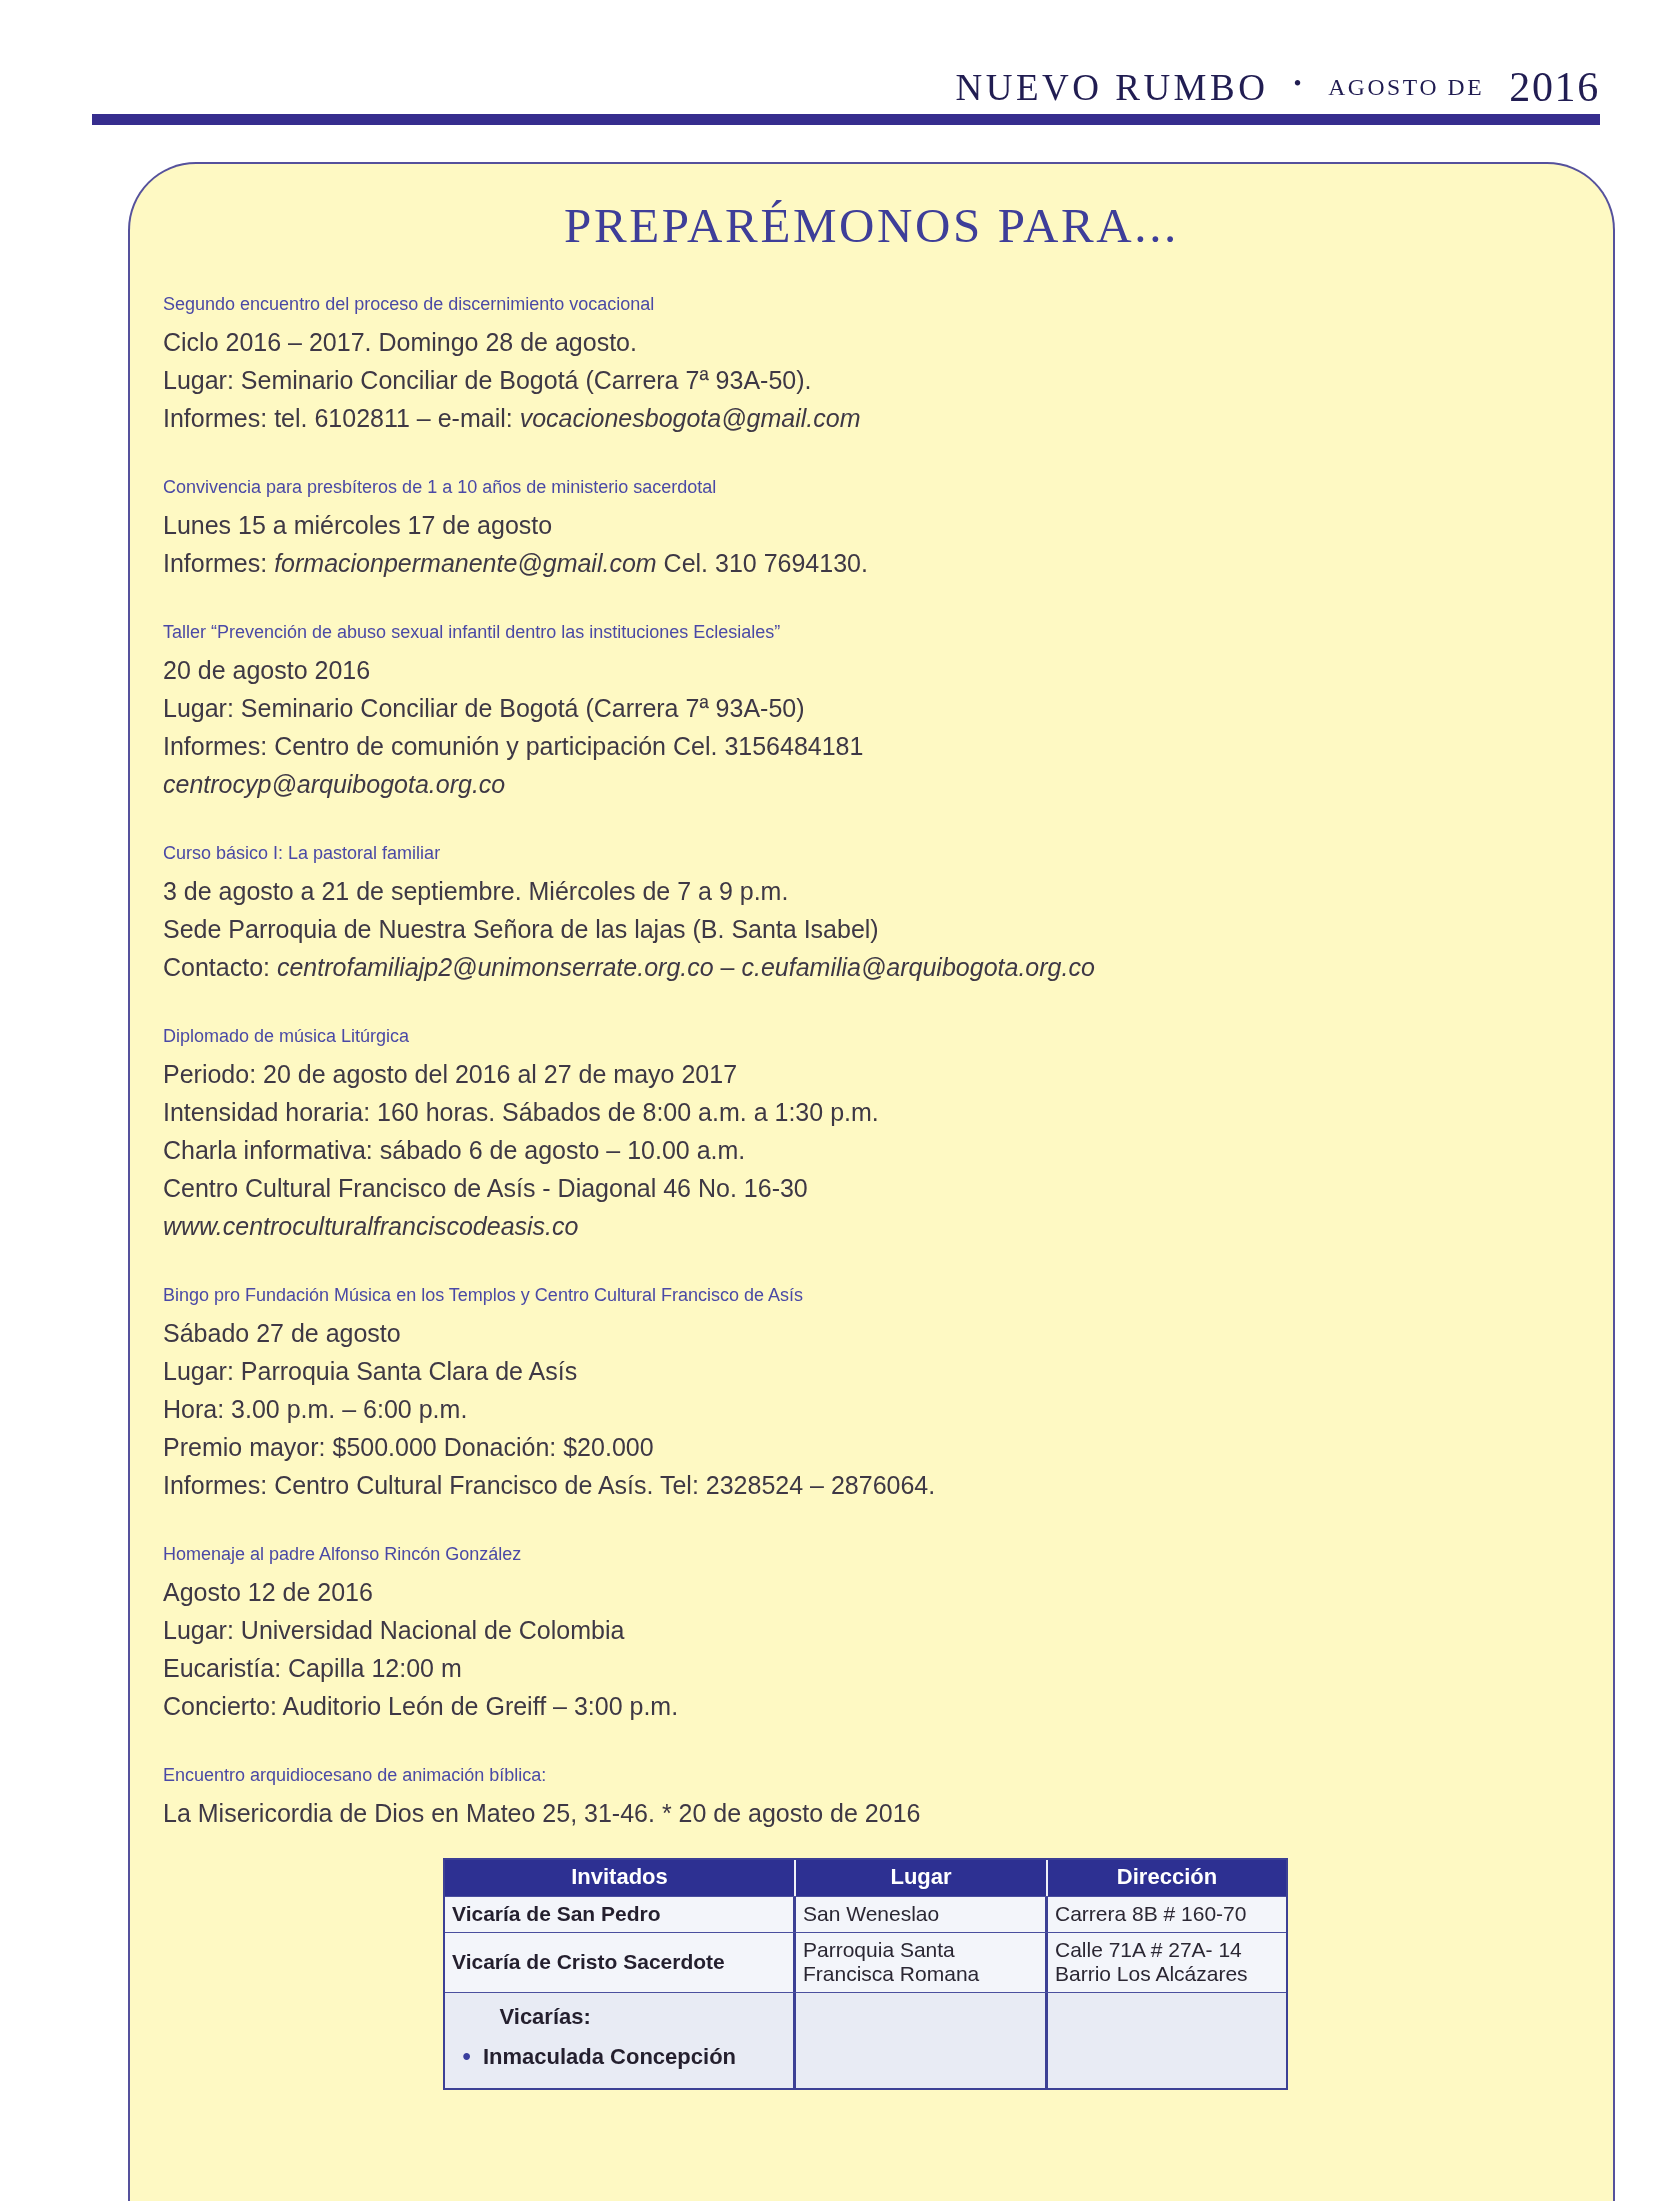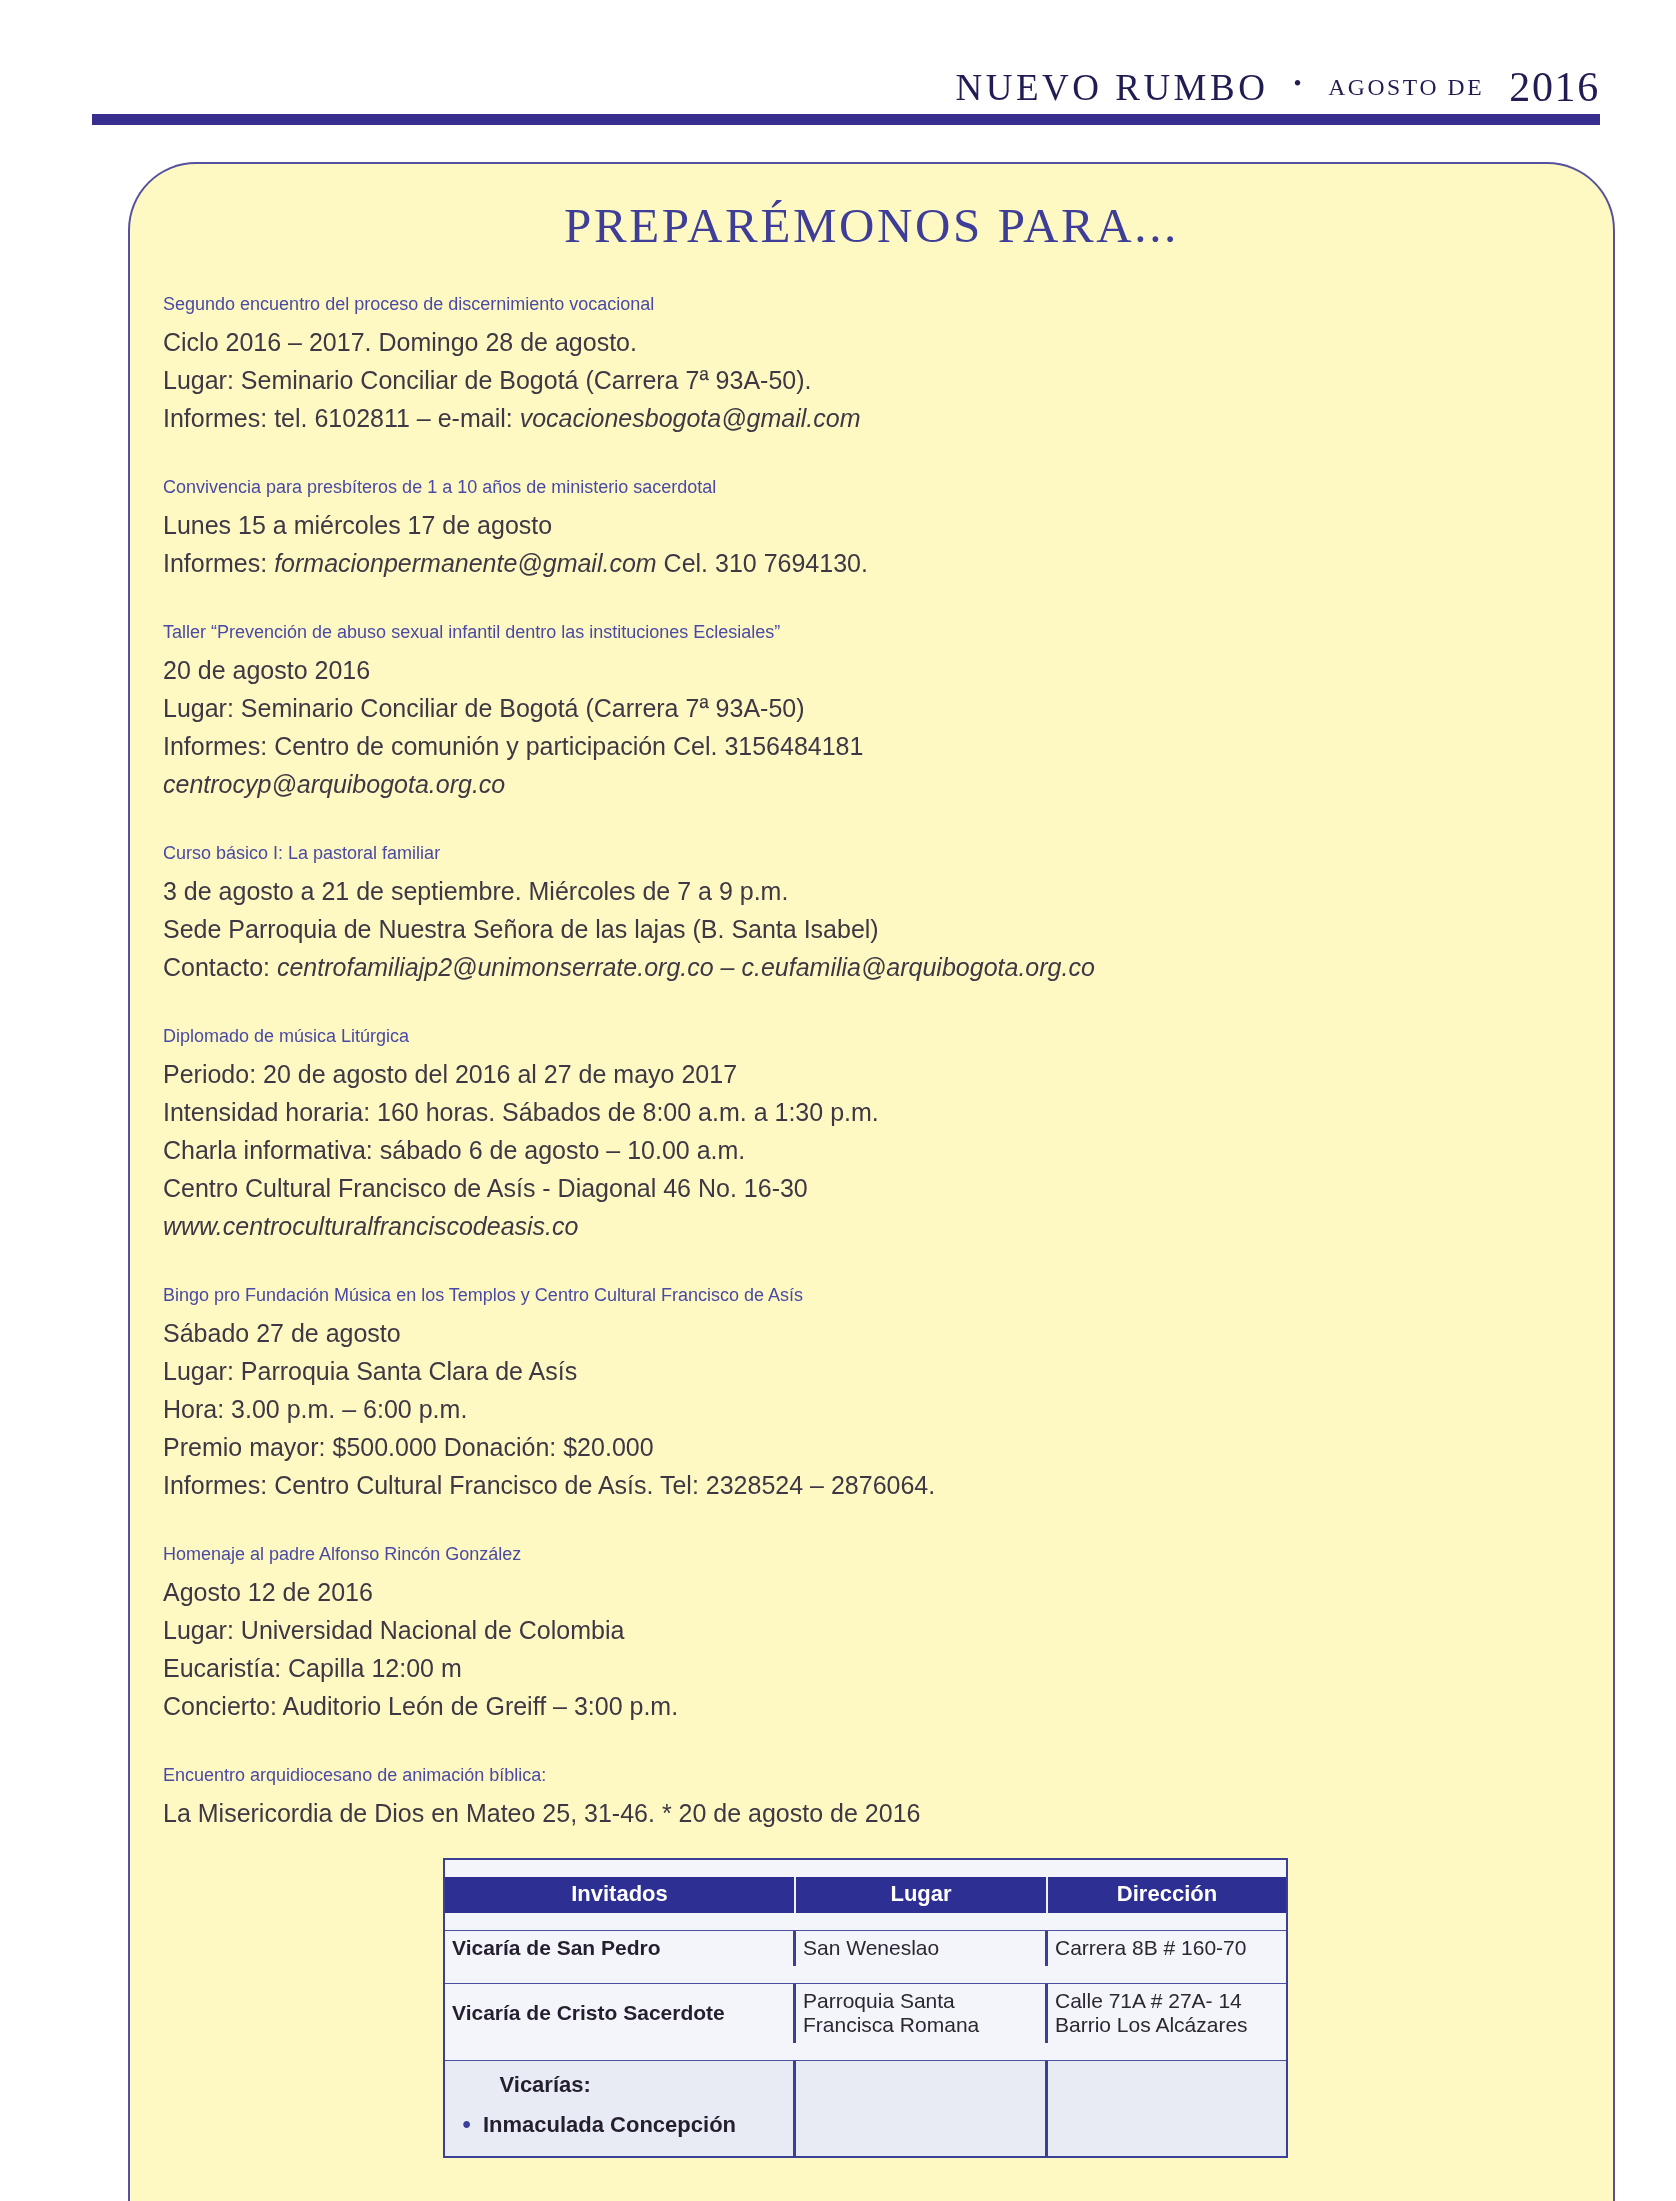--- a/index.html
+++ b/index.html
@@ -58,21 +58,20 @@
   
   .ev-table {
     margin:26px 0 0 313px; width:845px;
     border:2.6px solid #3c4095;
     background:#f3f5fa;
     font-size:21px; color:#2b2733;
   }
   .trow, .thead-row {
     display:grid;
     grid-template-columns:351px 252px 238px;
-    margin-top:17px;
   }
   .thead-row { background:#2d3092; }
   .th-cell {
     color:#ffffff; font-weight:bold; text-align:center;
     padding:4.4px 3.5px 5.2px; font-size:22px;
     border-right:2.6px solid #eef0f7;
   }
   .th-cell:last-child { border-right:none; }
 
   .trow { border-top:1.7px solid #4a4f9e; }

